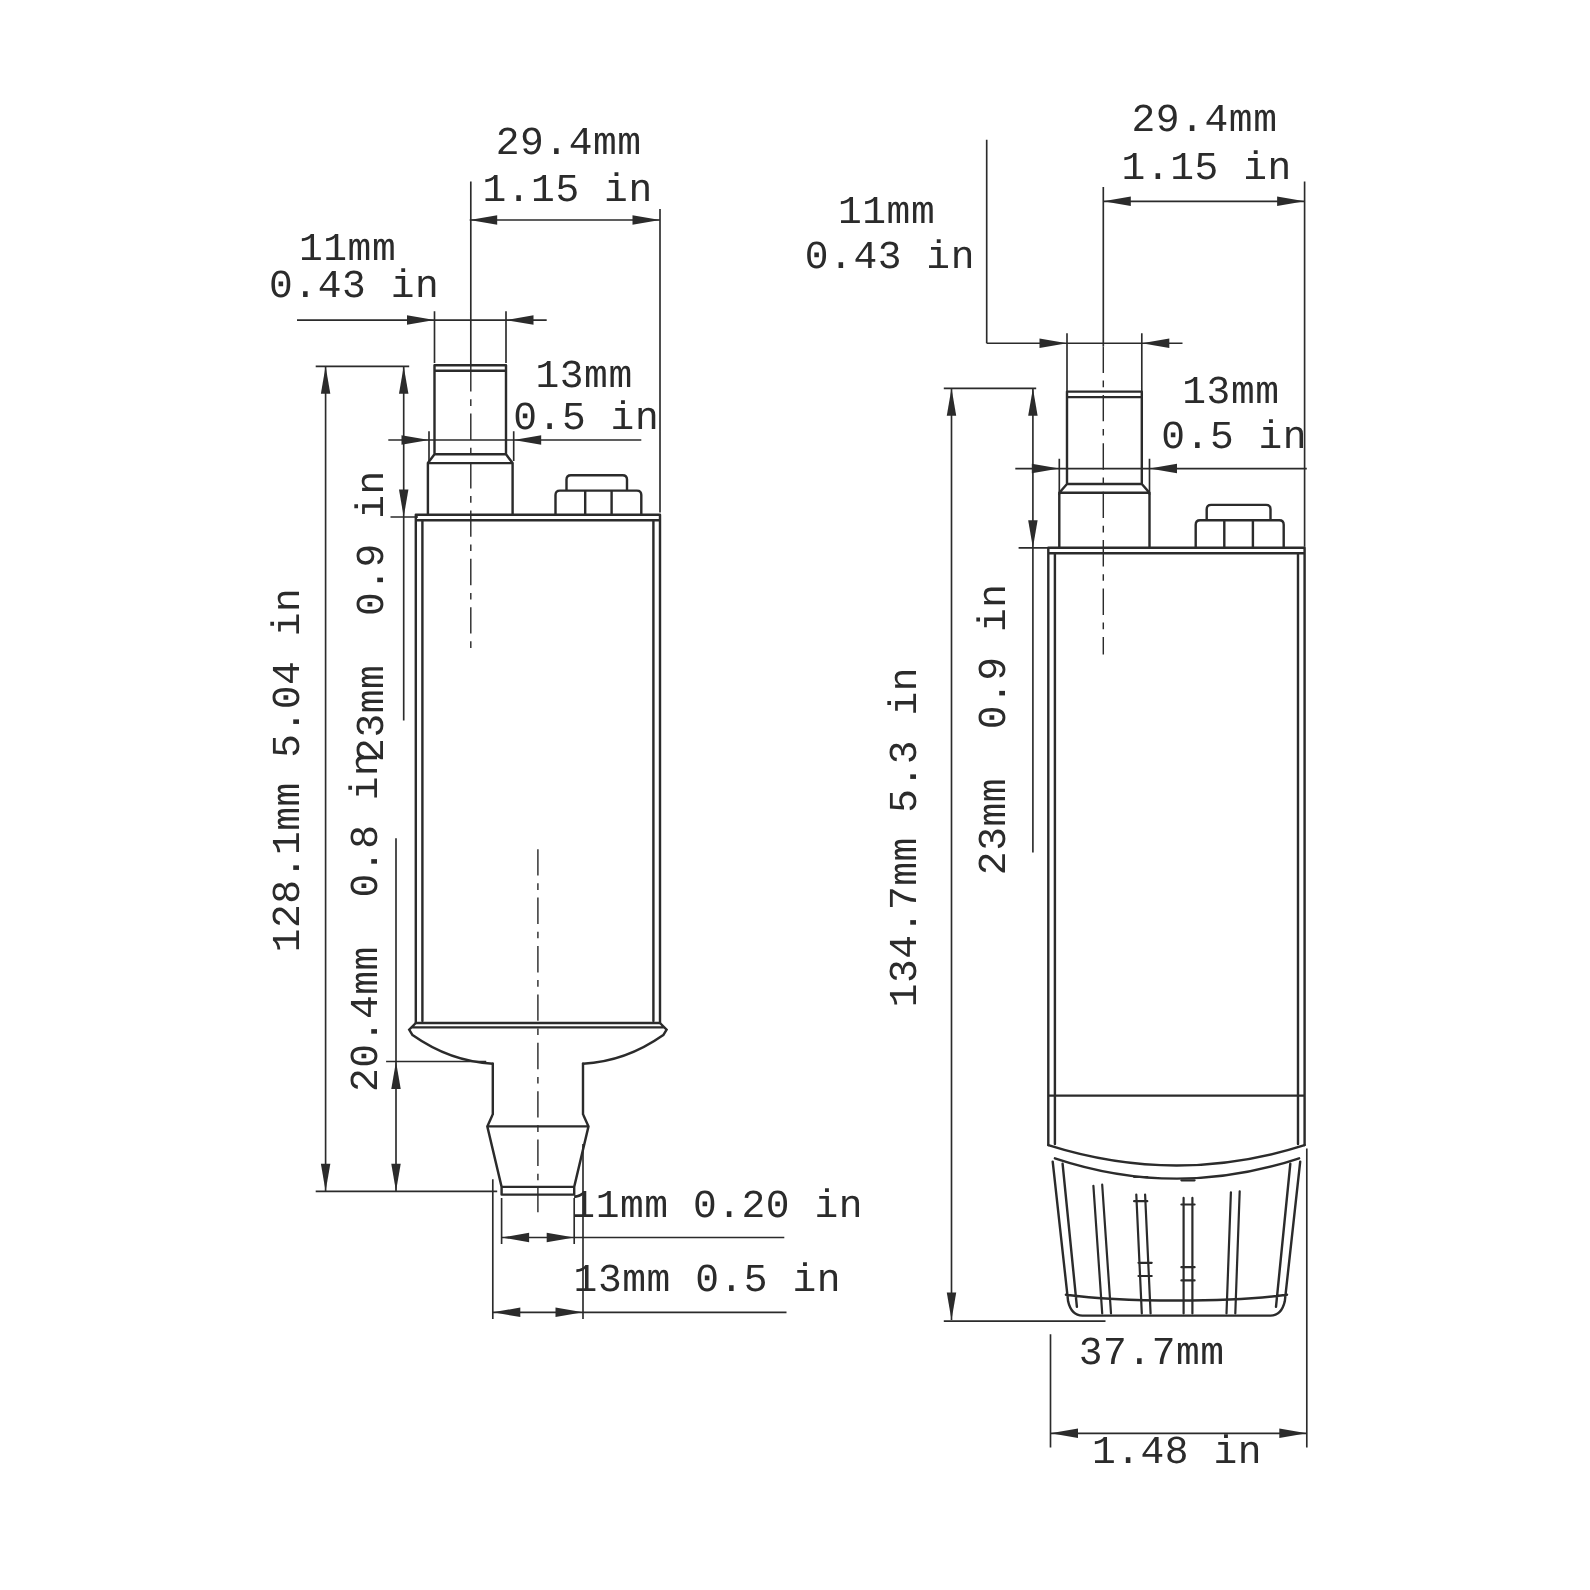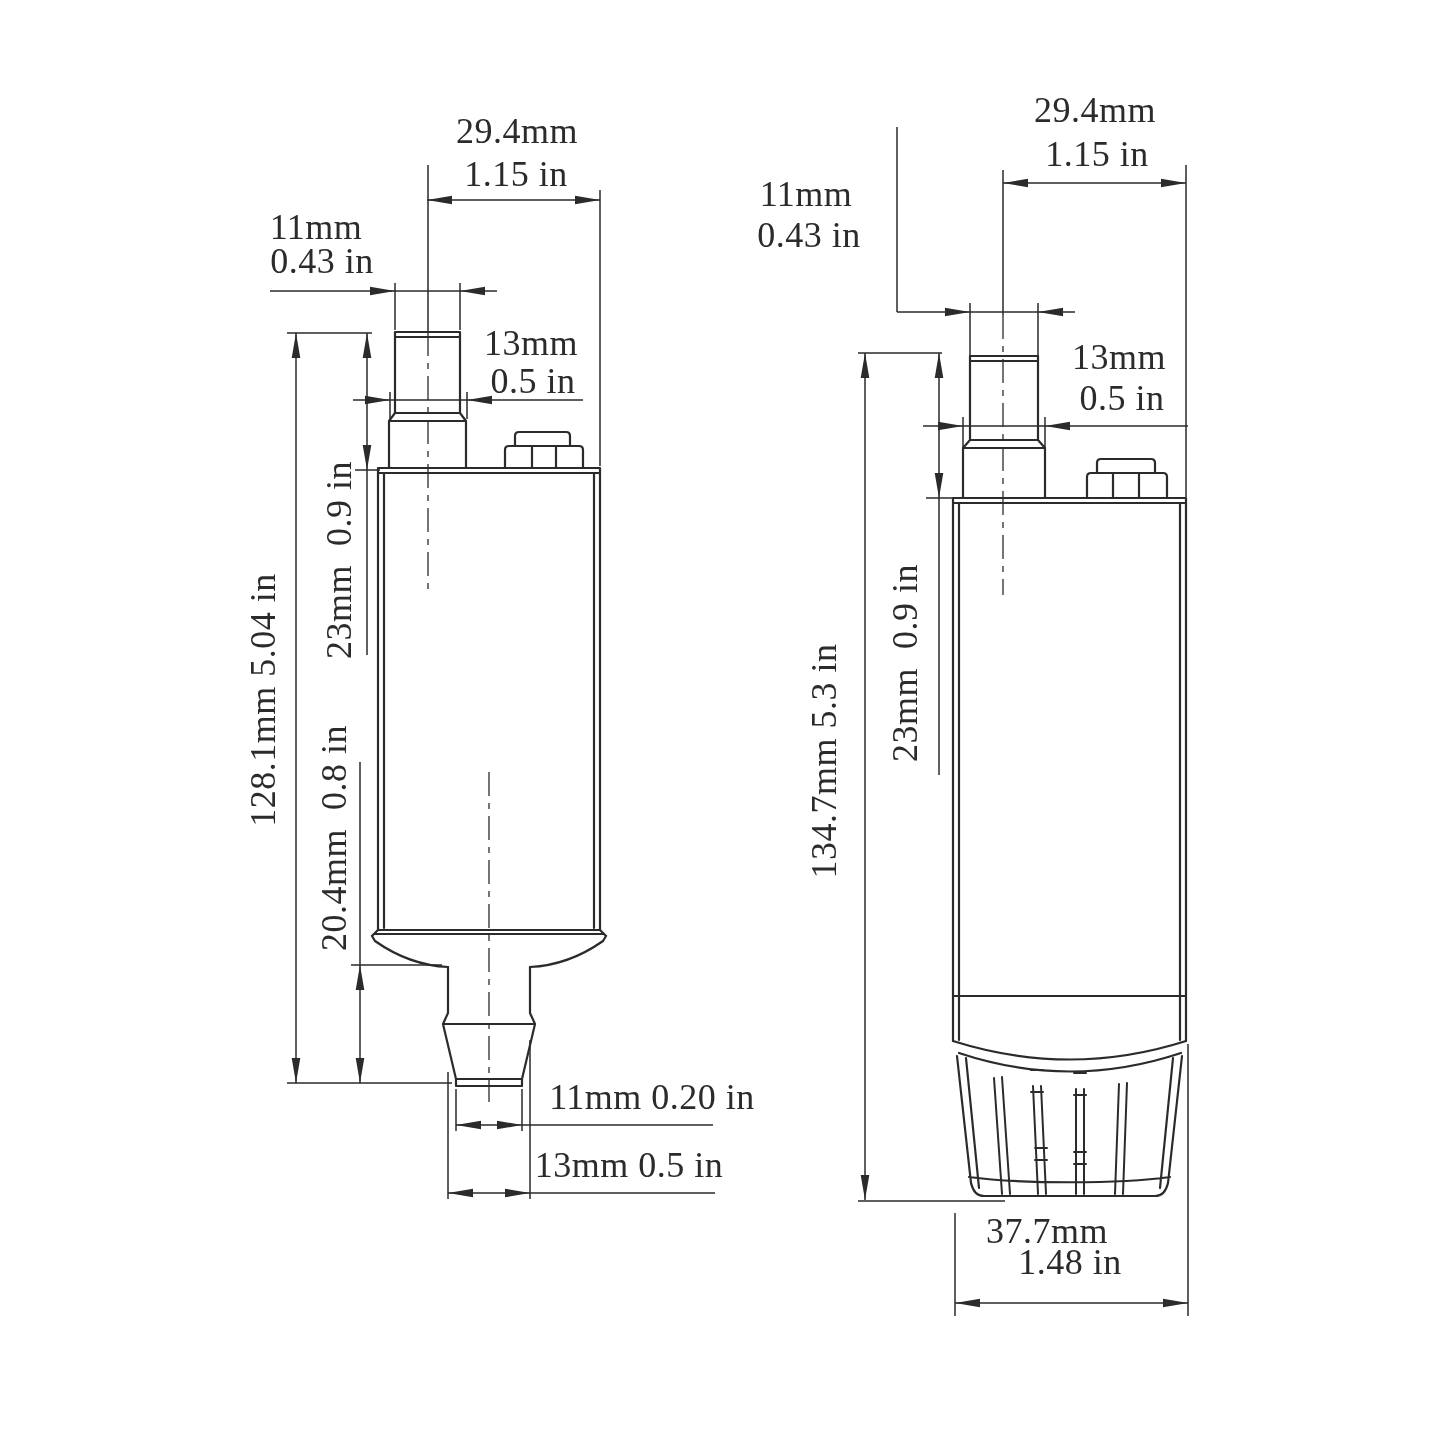--- a/index.html
+++ b/index.html
@@ -1,17 +1,17 @@
 <!DOCTYPE html>
 <html><head>
 <meta charset="utf-8">
 <style>
   html,body{margin:0;padding:0;background:#fff;}
   .canvas{position:relative;width:1445px;height:1445px;background:#ffffff;overflow:hidden;
-          font-family:Liberation Serif, serif;}
+          font-family:Liberation Mono, monospace;}
   svg{position:absolute;left:0;top:0;}
   .lbl{position:absolute;transform:translate(-50%,-50%);font-size:36px;line-height:1;
        color:#2b2b2b;white-space:pre;letter-spacing:0.5px;}
   .lbl.rot{transform:translate(-50%,-50%) rotate(-90deg);}
 </style>
 </head>
 <body>
 
 <div class="canvas">
 
@@ -97,26 +97,26 @@
   <div class="lbl" style="left:517px;top:131px">29.4mm</div>
   <div class="lbl" style="left:516px;top:174px">1.15 in</div>
   <div class="lbl" style="left:316px;top:227px">11mm</div>
   <div class="lbl" style="left:322px;top:261px">0.43 in</div>
   <div class="lbl" style="left:531px;top:343px">13mm</div>
   <div class="lbl" style="left:533px;top:381px">0.5 in</div>
   <div class="lbl rot" style="left:339px;top:560px">23mm  0.9 in</div>
   <div class="lbl rot" style="left:263px;top:700px">128.1mm 5.04 in</div>
   <div class="lbl rot" style="left:334px;top:838px">20.4mm  0.8 in</div>
   <div class="lbl" style="left:652px;top:1097px">11mm 0.20 in</div>
-  <div class="lbl" style="left:629px;top:1165px">13mm 0.5 in</div>
+  <div class="lbl" style="left:643px;top:1165px">13mm 0.5 in</div>
 
   <div class="lbl" style="left:1095px;top:110px">29.4mm</div>
   <div class="lbl" style="left:1097px;top:154px">1.15 in</div>
   <div class="lbl" style="left:806px;top:194px">11mm</div>
   <div class="lbl" style="left:809px;top:235px">0.43 in</div>
   <div class="lbl" style="left:1119px;top:357px">13mm</div>
   <div class="lbl" style="left:1122px;top:398px">0.5 in</div>
   <div class="lbl rot" style="left:905px;top:663px">23mm  0.9 in</div>
   <div class="lbl rot" style="left:824px;top:761px">134.7mm 5.3 in</div>
   <div class="lbl" style="left:1047px;top:1231px">37.7mm</div>
-  <div class="lbl" style="left:1070px;top:1262px">1.48 in</div>
+  <div class="lbl" style="left:1070px;top:1321px">1.48 in</div>
 
 </div>
 
 </body></html>

